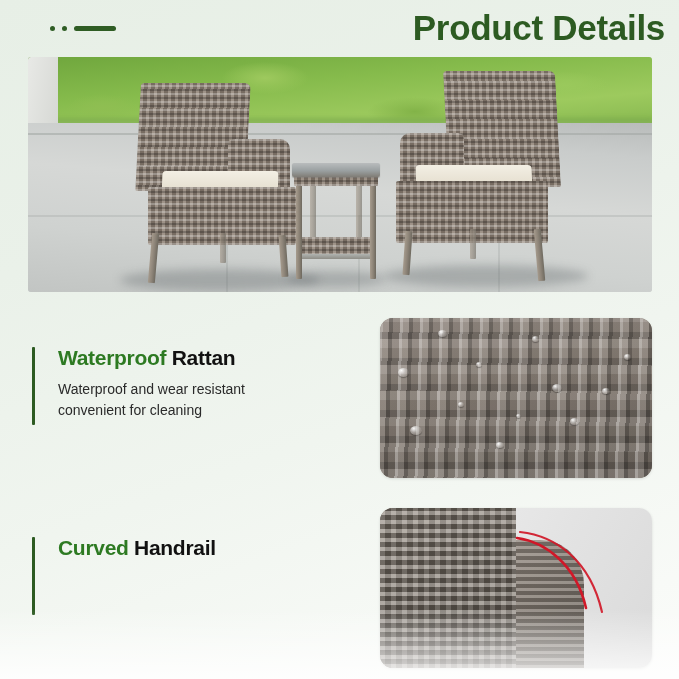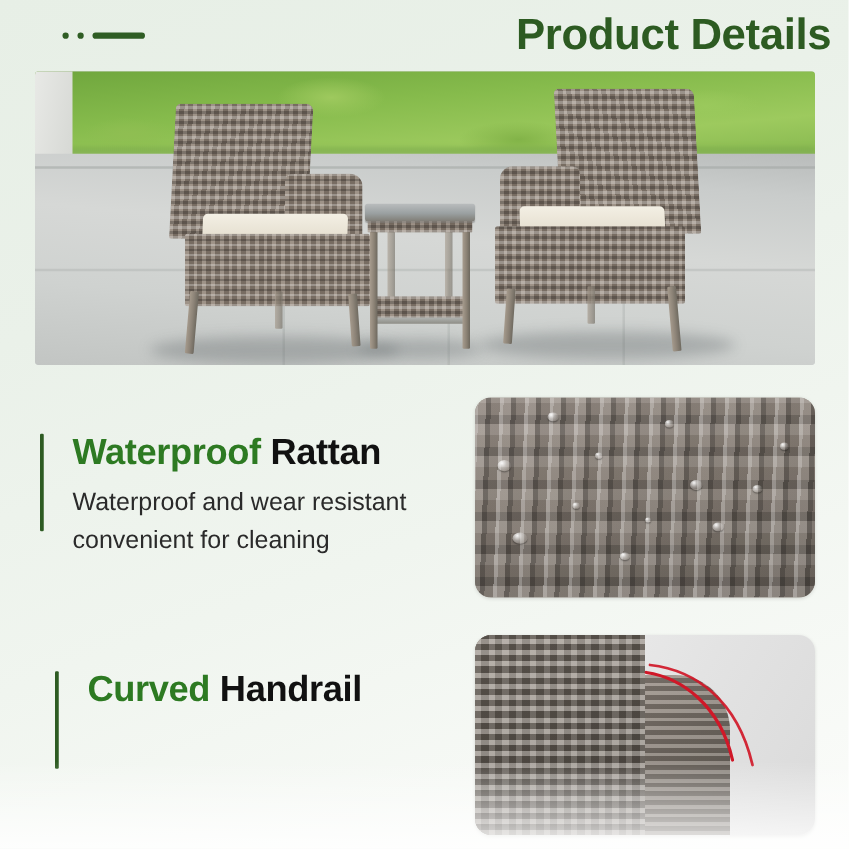--- a/index.html
+++ b/index.html
@@ -220,40 +220,40 @@
     position: absolute;
     left: 0; top: 0;
     width: 3px;
     background: #2d5b22;
     border-radius: 1px;
   }
 
   .feat-text { position: absolute; left: 26px; top: 0; }
 
   .feat-title {
-    font-size: 29px;
+    font-size: 21px;
     font-weight: bold;
     letter-spacing: -0.3px;
     line-height: 1.05;
     white-space: nowrap;
     margin-bottom: 10px;
   }
   .feat-title .hl { color: #2d7a22; }
   .feat-title .rest { color: #111111; }
 
   .feat-desc {
-    font-size: 20px;
+    font-size: 14px;
     line-height: 1.5;
     color: #2a2a2a;
     white-space: pre-line;
   }
 
   .f1 { left: 32px; top: 347px; width: 330px; height: 100px; }
   .f1 .accent-bar { height: 78px; }
-  .f2 { left: 44px; top: 537px; width: 330px; height: 100px; }
+  .f2 { left: 32px; top: 537px; width: 330px; height: 100px; }
   .f2 .accent-bar { height: 78px; }
 
   
   .detail {
     position: absolute;
     width: 272px;
     height: 160px;
     border-radius: 13px;
     overflow: hidden;
     box-shadow: 0 1px 3px rgba(0,0,0,0.12);

